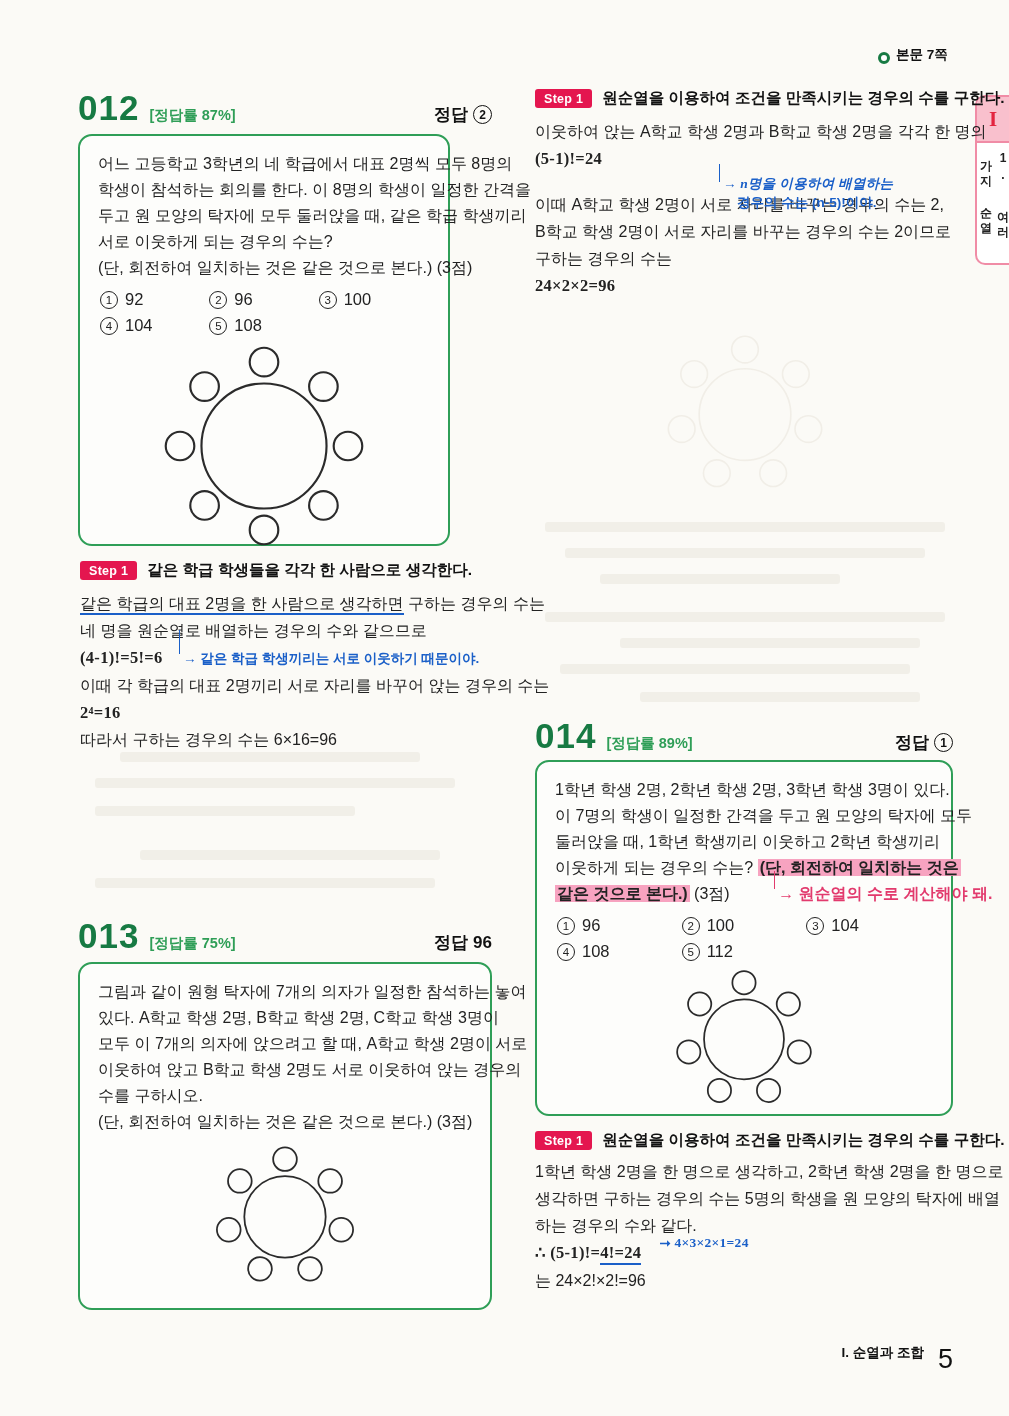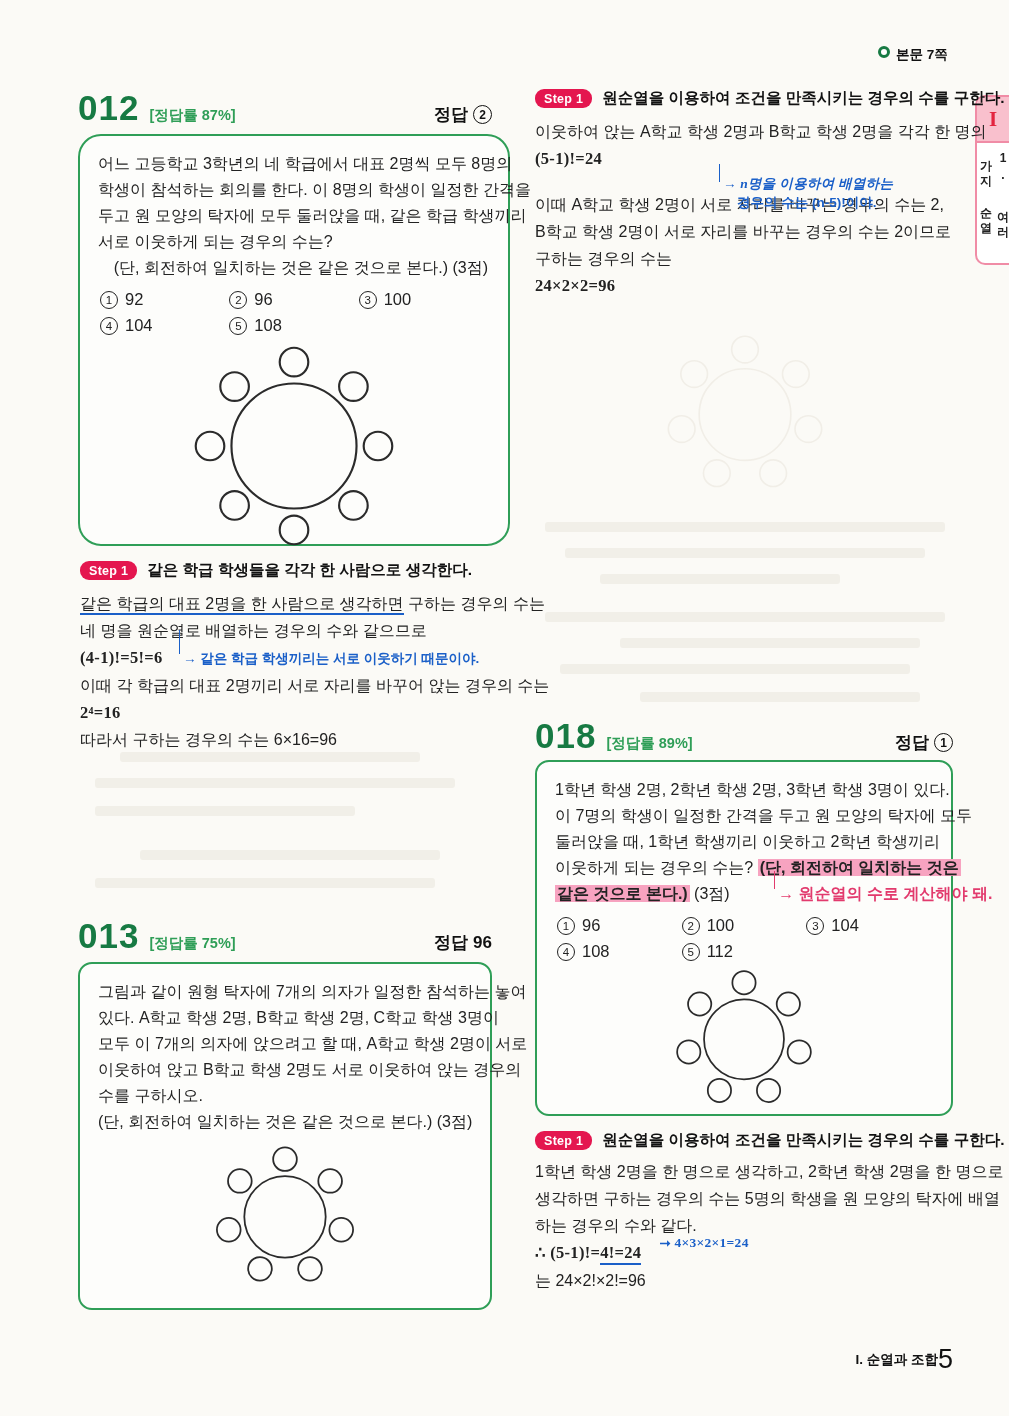--- a/index.html
+++ b/index.html
@@ -5,36 +5,36 @@
   * { margin:0; padding:0; box-sizing:border-box; }
   body {
     width:1009px; height:1416px; position:relative;
     background:#fbfaf6; color:#222;
     font-family:"Liberation Sans","DejaVu Sans",sans-serif;
     overflow:hidden;
   }
   .abs { position:absolute; }
 
   
-  .ref-label { top:46px; left:878px; display:flex; align-items:flex-start; gap:6px;
+  .ref-label { top:46px; left:878px; display:flex; align-items:flex-end; gap:6px;
     font-weight:700; font-size:13.5px; color:#111; }
   .ref-dot { width:12px; height:12px; border:3.5px solid #177a43; border-radius:50%;
     display:inline-block; background:#fff; }
   .side-tab { right:0; top:95px; width:34px; height:170px;
     border:2px solid #f08ca6; border-right:none; border-radius:10px 0 0 10px;
     background:#fff; overflow:hidden; }
   .side-tab-top { height:46px; background:#f9c0cd; border-bottom:2px solid #f08ca6;
     display:flex; align-items:center; justify-content:center; }
   .side-tab-roman { color:#e3243f; font-weight:700; font-size:21px;
     font-family:"Liberation Serif","DejaVu Serif",serif; }
   .side-tab-label { height:120px; display:flex; justify-content:center; padding-top:8px;
     writing-mode:vertical-rl; text-orientation:upright;
     font-size:12px; font-weight:700; color:#222; letter-spacing:3px; }
   .footer { top:1344px; left:535px; width:418px; display:flex; justify-content:flex-end;
-    align-items:center; }
+    align-items:flex-start; gap:14px; }
   .footer-section { font-weight:700; font-size:13.5px; color:#111; }
   .footer-page { font-size:27px; font-weight:500; color:#111; }
 
   
   .prob-head { display:flex; align-items:baseline; }
   .prob-num { font-size:35px; font-weight:800; color:#177a43; letter-spacing:1px; }
   .prob-rate { margin-left:10px; font-size:14.5px; font-weight:700; color:#2f9e57; }
   .prob-ans { margin-left:auto; font-size:17px; font-weight:700; color:#111;
     display:flex; align-items:center; gap:5px; }
 
@@ -57,21 +57,21 @@
     font-weight:700; }
 
   
   .diagram-wrap { display:flex; justify-content:center; margin-top:8px; }
   .diagram-wrap svg { display:block; }
   .tbl { fill:none; stroke:#2b2b2b; stroke-width:2.4; }
 
   
   .step-row { display:flex; align-items:center; gap:10px; }
   .step-badge { background:#e4164f; color:#fff; font-weight:700; font-size:12.5px;
-    padding:2.5px 9px; border-radius:9px; letter-spacing:.3px; flex:none; }
+    padding:2.5px 9px; border-radius:3px; letter-spacing:.3px; flex:none; }
   .step-title { font-weight:700; font-size:15.5px; color:#111; }
   .sol { font-size:16px; }
   .sol-line { line-height:27px; white-space:nowrap; }
   .fm { font-family:"Liberation Serif","DejaVu Serif",serif; font-weight:600;
     font-size:16.5px; letter-spacing:.3px; }
   .u-blue { border-bottom:2px solid #1a5fc8; padding-bottom:1px; }
   .blue-note { color:#1a5fc8; font-weight:700; font-size:13.5px; }
   .red-note { color:#e23a6d; font-weight:700; font-size:16px;margin-top:9px; }
   .stub-v { display:inline-block; width:0; height:24px; border-left:1.6px solid currentColor;
     vertical-align:top; margin:-14px 3px 0 12px; }
@@ -102,21 +102,21 @@
 
   <div class="abs prob-head" style="top:88px; left:78px; width:414px;">
     <span class="prob-num">012</span>
     <span class="prob-rate">[정답률 87%]</span>
     <span class="prob-ans">
       <span>정답</span>
       <span class="circled-ans">2</span>
     </span>
   </div>
 
-  <div class="abs qbox" style="top:134px; left:78px; width:432px; height:412px;border-radius:23px;">
+  <div class="abs qbox" style="top:134px; left:78px; width:372px; height:412px;">
     <div class="q-line">어느 고등학교 3학년의 네 학급에서 대표 2명씩 모두 8명의</div>
     <div class="q-line">학생이 참석하는 회의를 한다. 이 8명의 학생이 일정한 간격을</div>
     <div class="q-line">두고 원 모양의 탁자에 모두 둘러앉을 때, 같은 학급 학생끼리</div>
     <div class="q-line">서로 이웃하게 되는 경우의 수는?</div>
     <div class="q-line q-cond">(단, 회전하여 일치하는 것은 같은 것으로 본다.) (3점)</div>
     <div class="opts">
       <span class="opt">
         <span class="opt-marker">1</span>
         <span>92</span>
       </span>
@@ -236,21 +236,21 @@
   </svg>
   <div class="ghost-bar" style="top:522px; left:545px; width:400px;"></div>
   <div class="ghost-bar" style="top:548px; left:565px; width:360px;"></div>
   <div class="ghost-bar" style="top:574px; left:600px; width:240px;"></div>
   <div class="ghost-bar" style="top:612px; left:545px; width:400px;"></div>
   <div class="ghost-bar" style="top:638px; left:620px; width:300px;"></div>
   <div class="ghost-bar" style="top:664px; left:560px; width:350px;"></div>
   <div class="ghost-bar" style="top:692px; left:640px; width:280px;"></div>
 
   <div class="abs prob-head" style="top:716px; left:535px; width:418px;">
-    <span class="prob-num">018</span>
+    <span class="prob-num">014</span>
     <span class="prob-rate">[정답률 89%]</span>
     <span class="prob-ans">
       <span>정답</span>
       <span class="circled-ans">1</span>
     </span>
   </div>
 
   <div class="abs qbox" style="top:760px; left:535px; width:418px; height:356px;">
     <div class="q-line">1학년 학생 2명, 2학년 학생 2명, 3학년 학생 3명이 있다.</div>
     <div class="q-line">이 7명의 학생이 일정한 간격을 두고 원 모양의 탁자에 모두</div>

